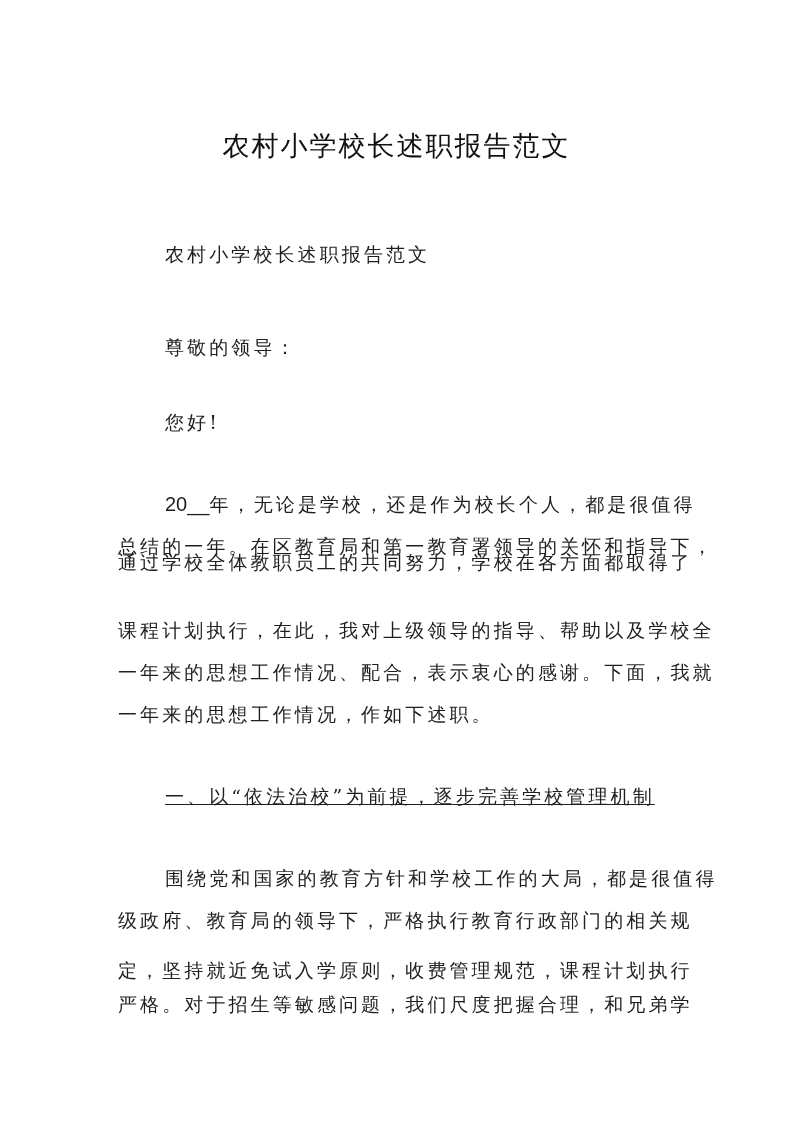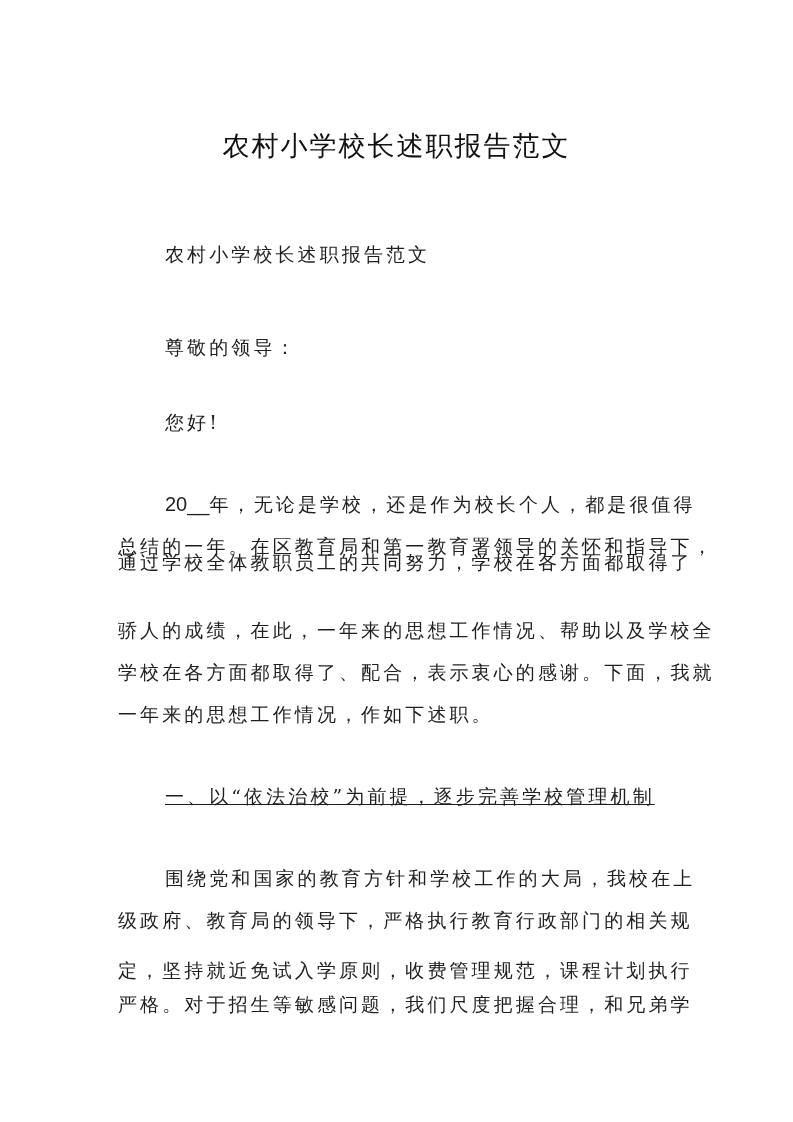--- a/index.html
+++ b/index.html
@@ -18,23 +18,23 @@
 <div>
   <div class="title">农村小学校长述职报告范文</div>
 
   <div class="line indent" style="top:240px;">农村小学校长述职报告范文</div>
   <div class="line indent" style="top:326px;margin-top:7px;">尊敬的领导：</div>
   <div class="line indent" style="top:408px;">您好!</div>
 
   <div class="line indent" style="top:490px;"><span class="num">20__</span><span>年，无论是学校，还是作为校长个人，都是很值得</span></div>
   <div class="line" style="top:532px;text-align:center;">总结的一年。在区教育局和第一教育署领导的关怀和指导下，</div>
   <div class="line" style="top:548px;">通过学校全体教职员工的共同努力，学校在各方面都取得了</div>
-  <div class="line" style="top:616px;">骄人的成绩，在此，一年来的思想工作情况、帮助以及学校全</div>
-  <div class="line" style="top:658px;">学校在各方面都取得了、配合，表示衷心的感谢。下面，我就</div>
+  <div class="line" style="top:616px;">课程计划执行，在此，我对上级领导的指导、帮助以及学校全</div>
+  <div class="line" style="top:658px;">一年来的思想工作情况、配合，表示衷心的感谢。下面，我就</div>
   <div class="line" style="top:700px;">一年来的思想工作情况，作如下述职。</div>
 
   <div class="line indent" style="top:782px;text-decoration:underline;">一、以“依法治校”为前提，逐步完善学校管理机制</div>
 
-  <div class="line indent" style="top:864px;">围绕党和国家的教育方针和学校工作的大局，我校在上</div>
+  <div class="line indent" style="top:864px;">围绕党和国家的教育方针和学校工作的大局，都是很值得</div>
   <div class="line" style="top:906px;">级政府、教育局的领导下，严格执行教育行政部门的相关规</div>
   <div class="line" style="top:956px;">定，坚持就近免试入学原则，收费管理规范，课程计划执行</div>
   <div class="line" style="top:990px;">严格。对于招生等敏感问题，我们尺度把握合理，和兄弟学</div>
 </div>
 
 </body></html>

